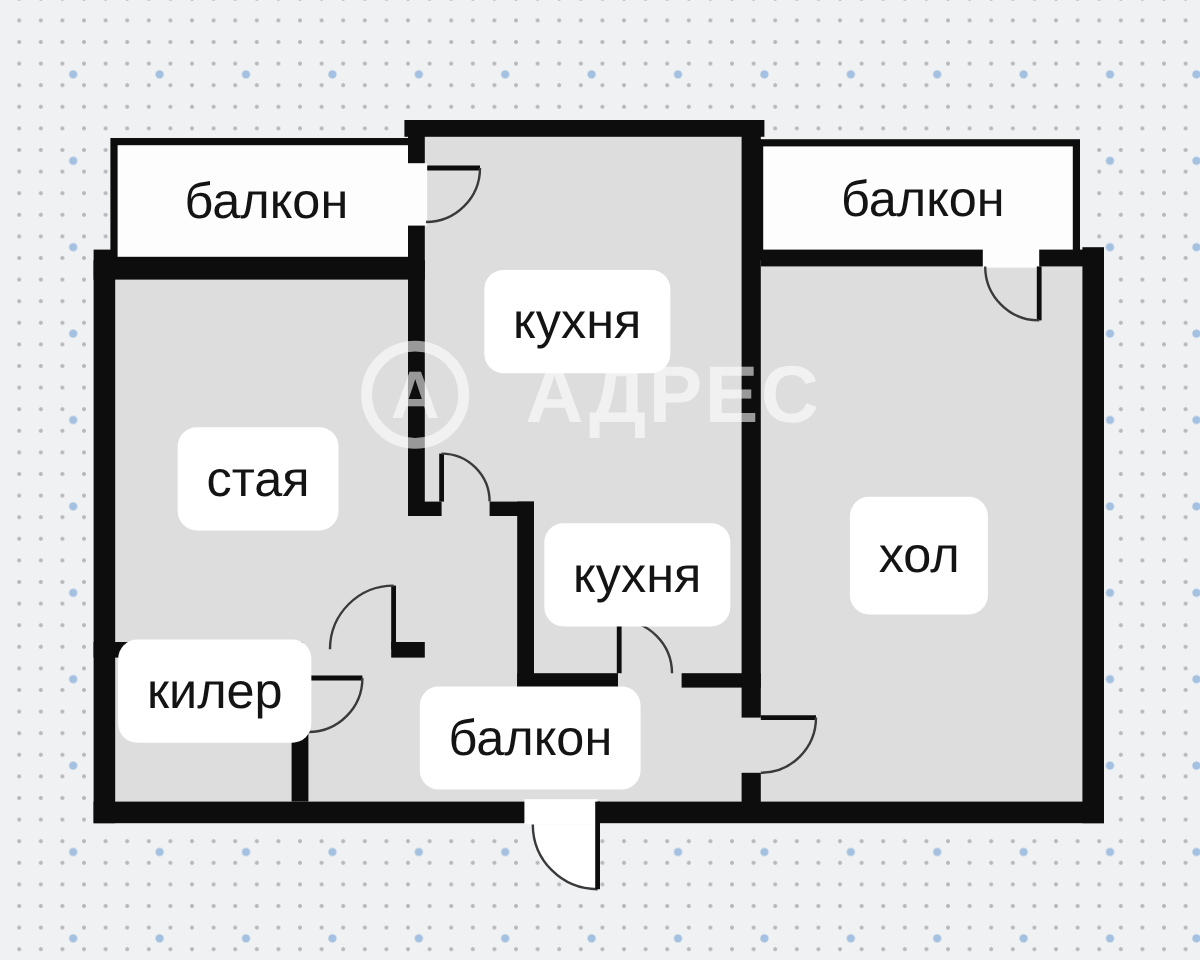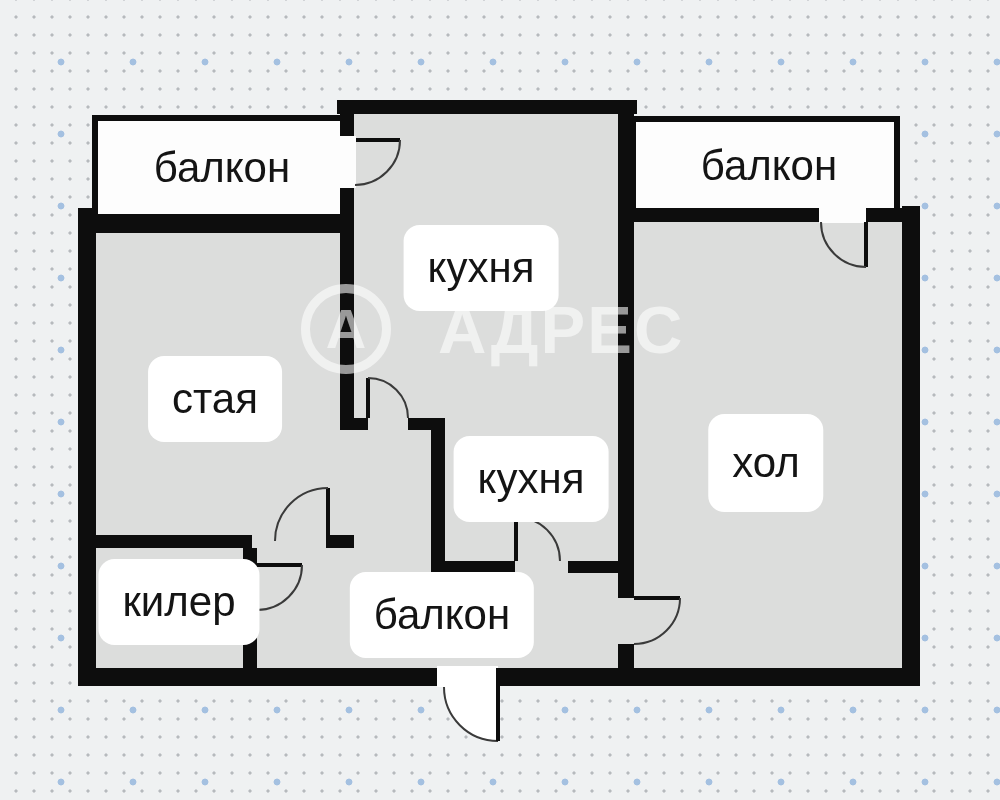--- a/index.html
+++ b/index.html
@@ -132,16 +132,16 @@
     </div>
     <div class="wm-brand">АДРЕС</div>
   </div>
 
   <div class="label plain" style="left:222px;top:168px">балкон</div>
   <div class="label plain" style="left:769px;top:166px">балкон</div>
   <div class="label" style="left:481px;top:268px">кухня</div>
   <div class="label" style="left:215px;top:399px">стая</div>
   <div class="label" style="left:531px;top:479px">кухня</div>
   <div class="label tall" style="left:766px;top:463px">хол</div>
-  <div class="label" style="left:179px;top:602px">килер</div>
+  <div class="label" style="left:179px;top:576px">килер</div>
   <div class="label" style="left:442px;top:615px">балкон</div>
 
 </div>
 
 </body></html>

